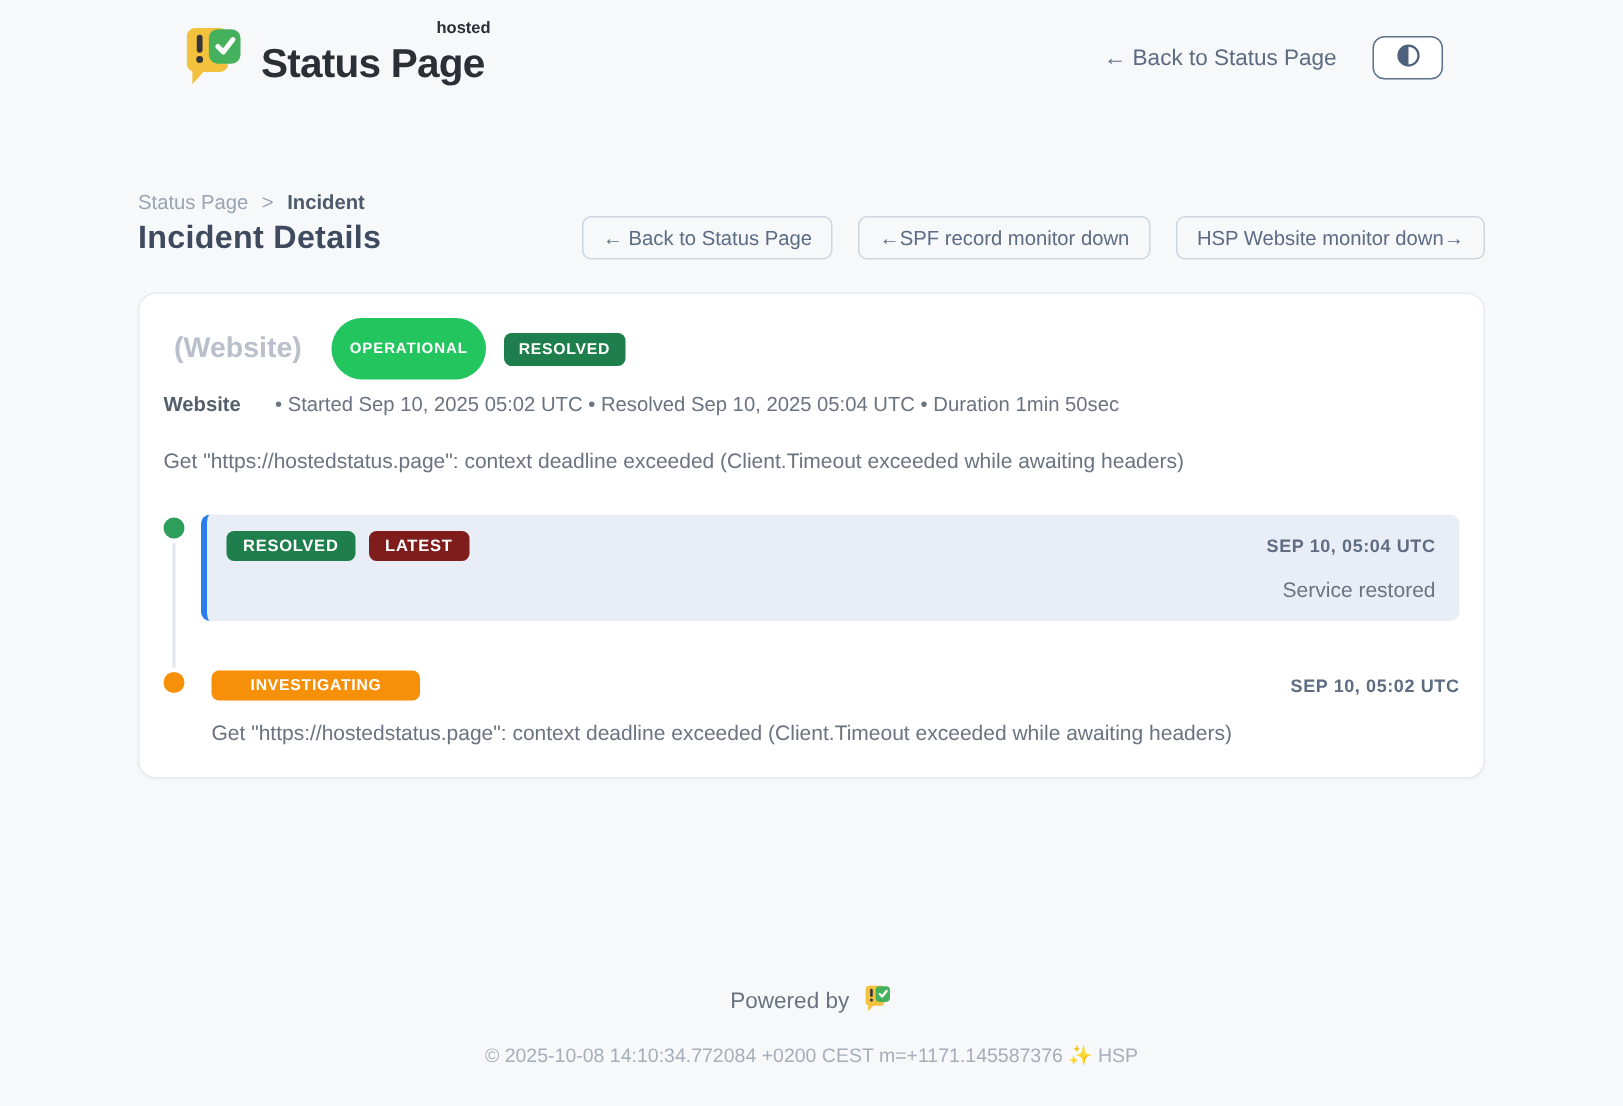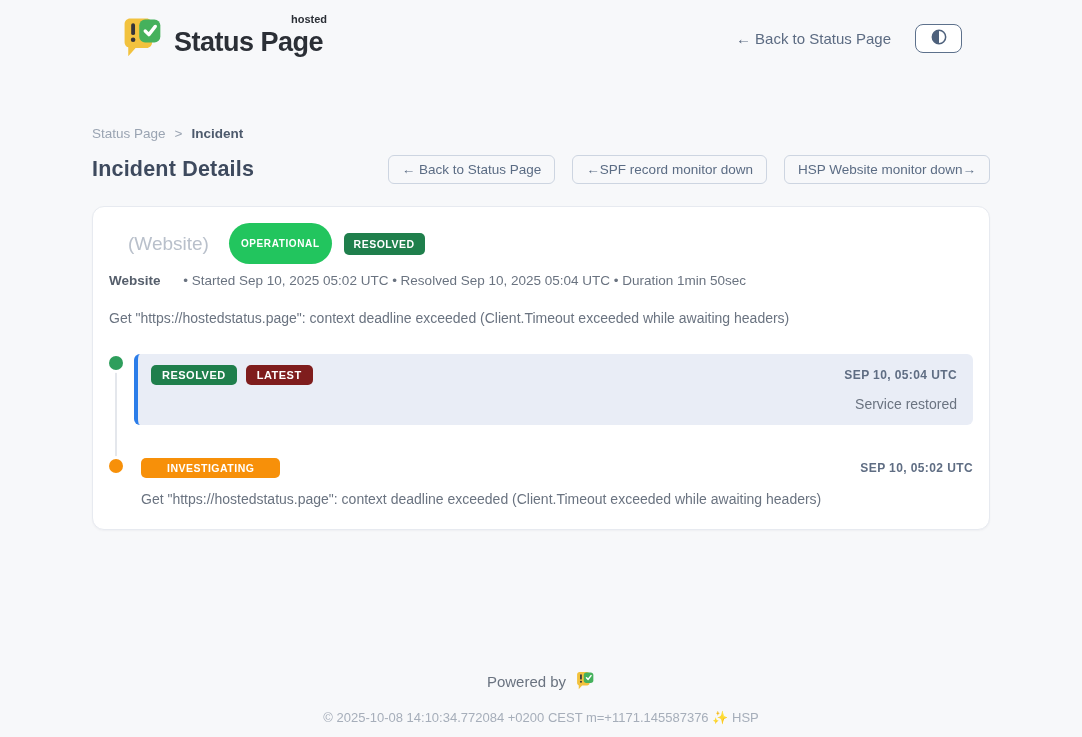--- a/index.html
+++ b/index.html
@@ -34,21 +34,21 @@
     cursor: pointer;
   }
 
   
   .main { padding: 0 92px; }
   .breadcrumb { margin-top: 54px; font-size: 13.5px; display: flex; gap: 9px; align-items: center; }
   .crumb-root { color: #9aa4b2; }
   .crumb-sep { color: #9aa4b2; }
   .crumb-current { color: #4d5a6c; font-weight: 700; }
 
-  .title-row { margin-top: 14px; display: flex; align-items: center; }
+  .title-row { margin-top: 2px; display: flex; align-items: center; }
   .page-title { font-size: 21.5px; font-weight: 700; color: #3e4a5e; letter-spacing: 0.2px; }
   .nav-buttons { margin-left: auto; display: flex; gap: 17px; }
   .nav-btn {
     font-family: inherit;
     font-size: 13.5px;
     color: #5b6c84;
     background: transparent;
     border: 1px solid #cdd5e1;
     border-radius: 6px;
     padding: 6px 13px;
@@ -60,21 +60,21 @@
   .card {
     margin-top: 22px;
     background: #ffffff;
     border: 1px solid #e7eaf0;
     border-radius: 12px;
     padding: 16px 16px 22px 16px;
     box-shadow: 0 1px 2px rgba(16,24,40,0.04);
   }
   .card-title-row { display: flex; align-items: center; }
   .incident-title { font-size: 19px; font-weight: 700; color: #3a4150; }
-  .incident-component { font-size: 19px; font-weight: 400; color: #b9c0cb; margin-left: 19px; }
+  .incident-component { font-size: 19px; font-weight: 700; color: #b9c0cb; margin-left: 7px; }
   .badge-operational {
     margin-left: 20px;
     background: #22c55e; color: #fff;
     font-size: 10px; font-weight: 700; letter-spacing: 0.6px;
     padding: 15px 12px; border-radius: 999px;
   }
   .badge-resolved-hdr {
     margin-left: 12px;
     background: #1f7f4c; color: #fff;
     font-size: 10.5px; font-weight: 700; letter-spacing: 0.5px;
@@ -116,21 +116,21 @@
   }
   .tl-badge + .tl-badge { margin-left: 9px; }
   .bg-green { background: #1f7f4c; }
   .bg-blue { background: #7f1d1d; }
   .bg-orange { background: #f79009; padding: 4px 26px; font-size: 10.5px; }
   .tl-timestamp { margin-left: auto; font-size: 12px; font-weight: 700; color: #5f6d83; letter-spacing: 0.4px; }
   .tl-message { margin-top: 11px; font-size: 14px; color: #6a7380; text-align: right; }
   .tl-message-plain { margin-top: 13px; font-size: 14px; color: #6a7380; margin-left: 7px;}
 
   
-  .footer { margin-top: auto; padding-bottom: 12px; text-align: center; }
+  .footer { margin-top: auto; padding-bottom: 26px; text-align: center; }
   .powered-row { display: flex; align-items: center; justify-content: center; gap: 9px; font-size: 15px; color: #6a7380; }
   .copyright { margin-top: 17px; font-size: 13px; color: #a6aeba; }
 </style>
 </head>
 <body>
 
 <header class="app-header">
   <div class="logo">
     <span>
       <svg width="44" height="44" viewBox="0 0 48 48">

